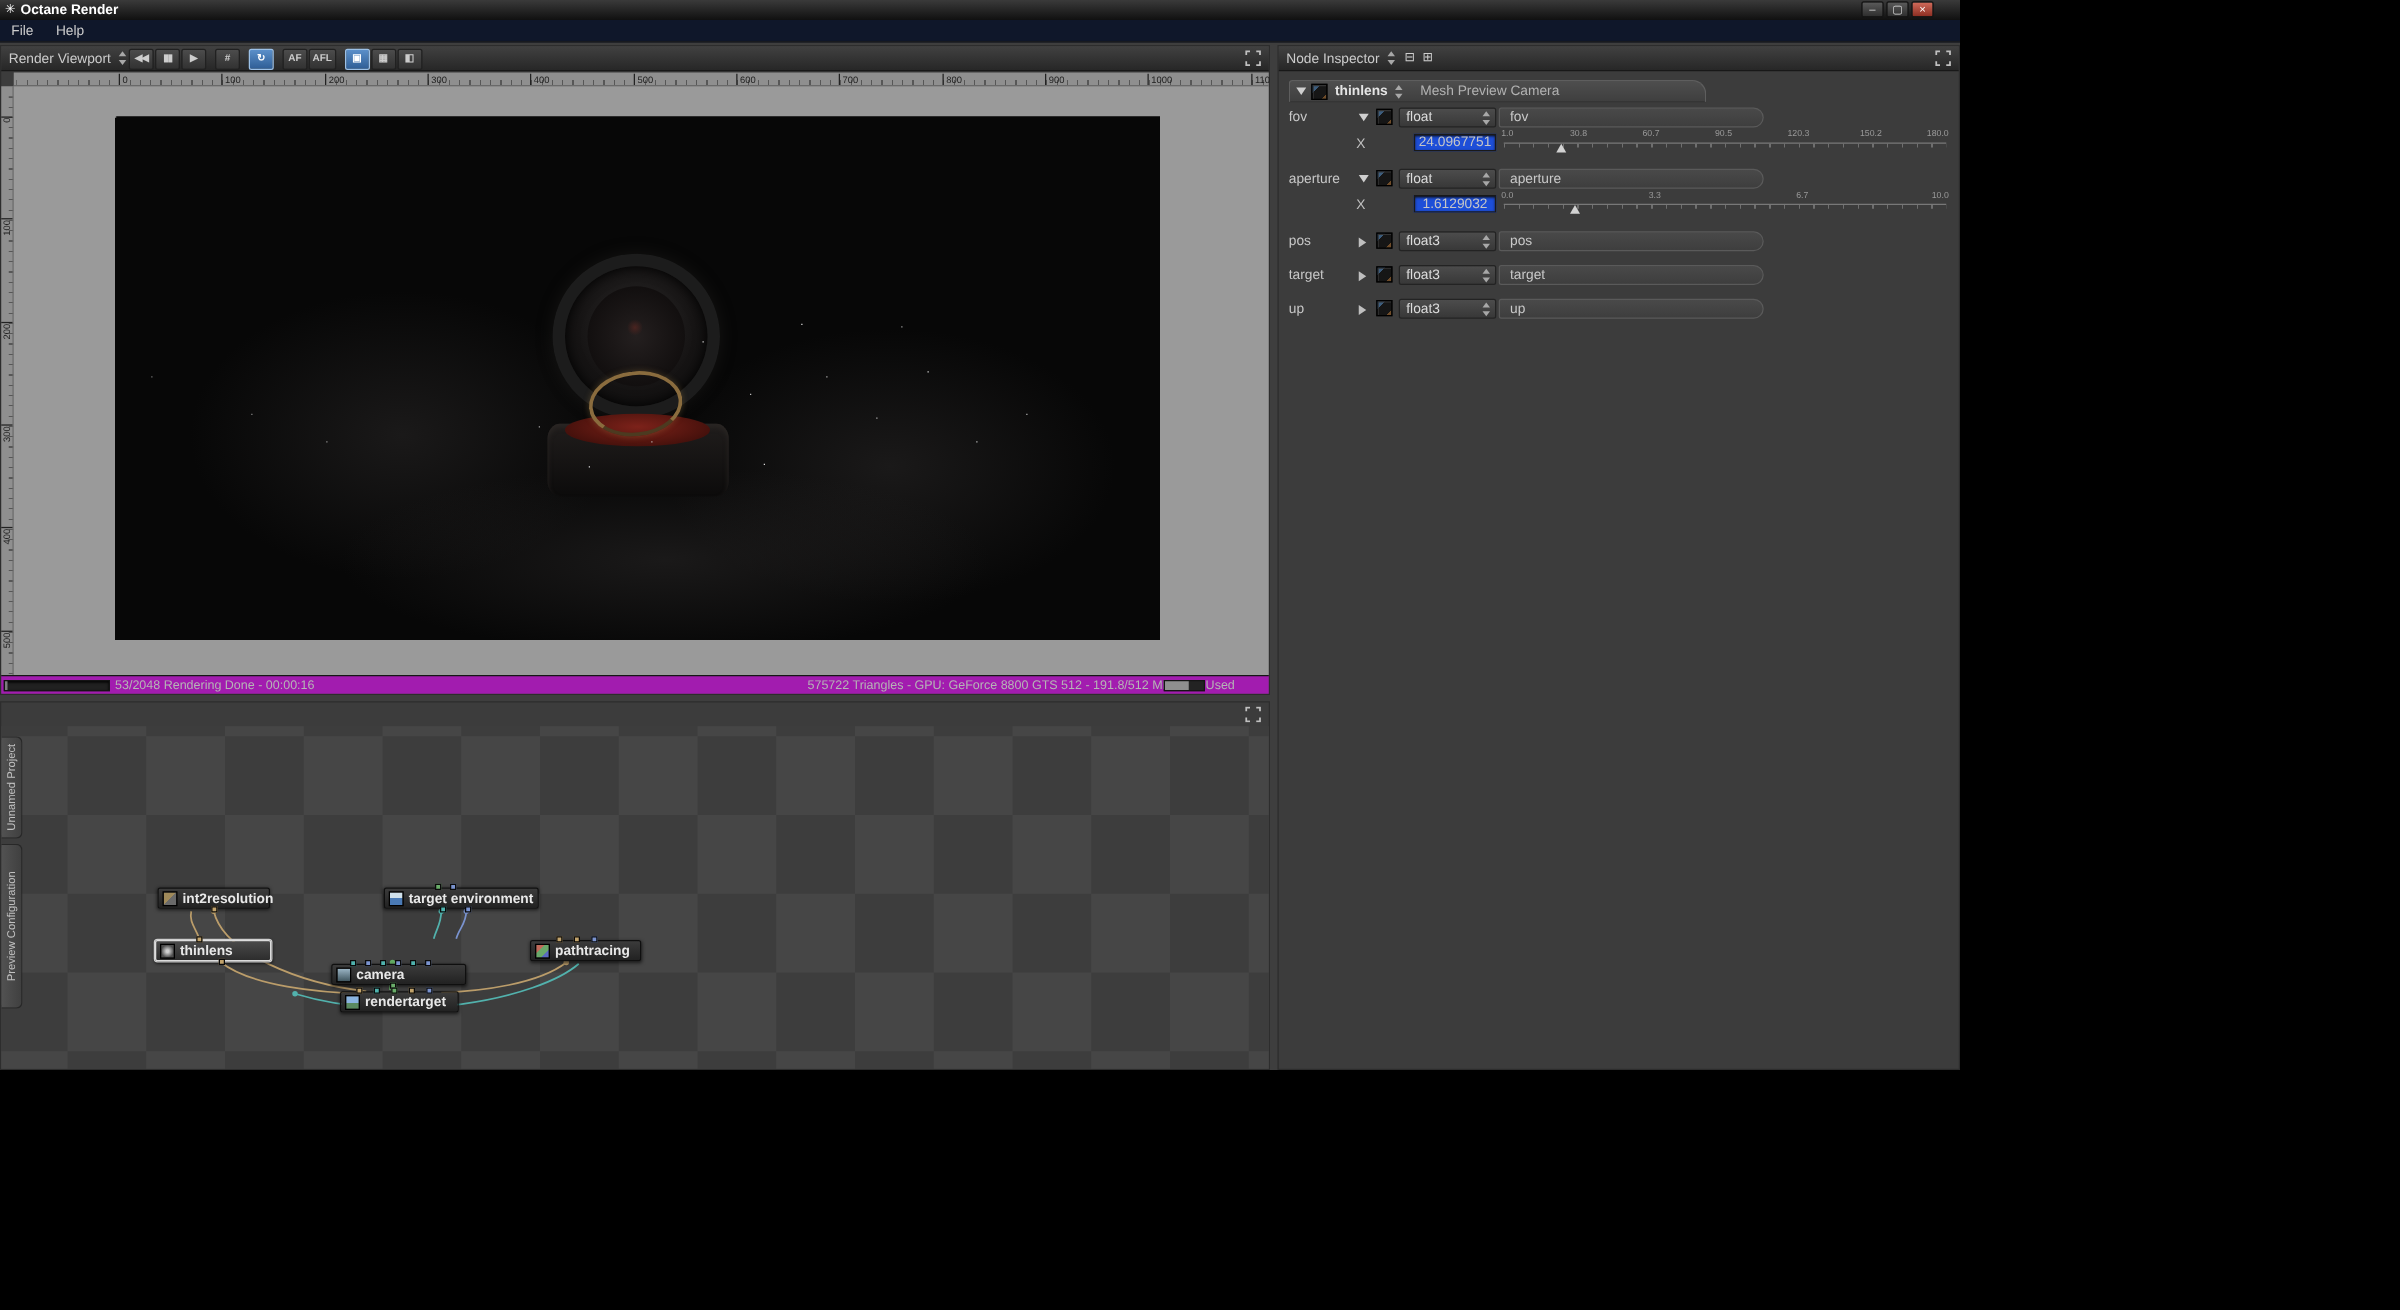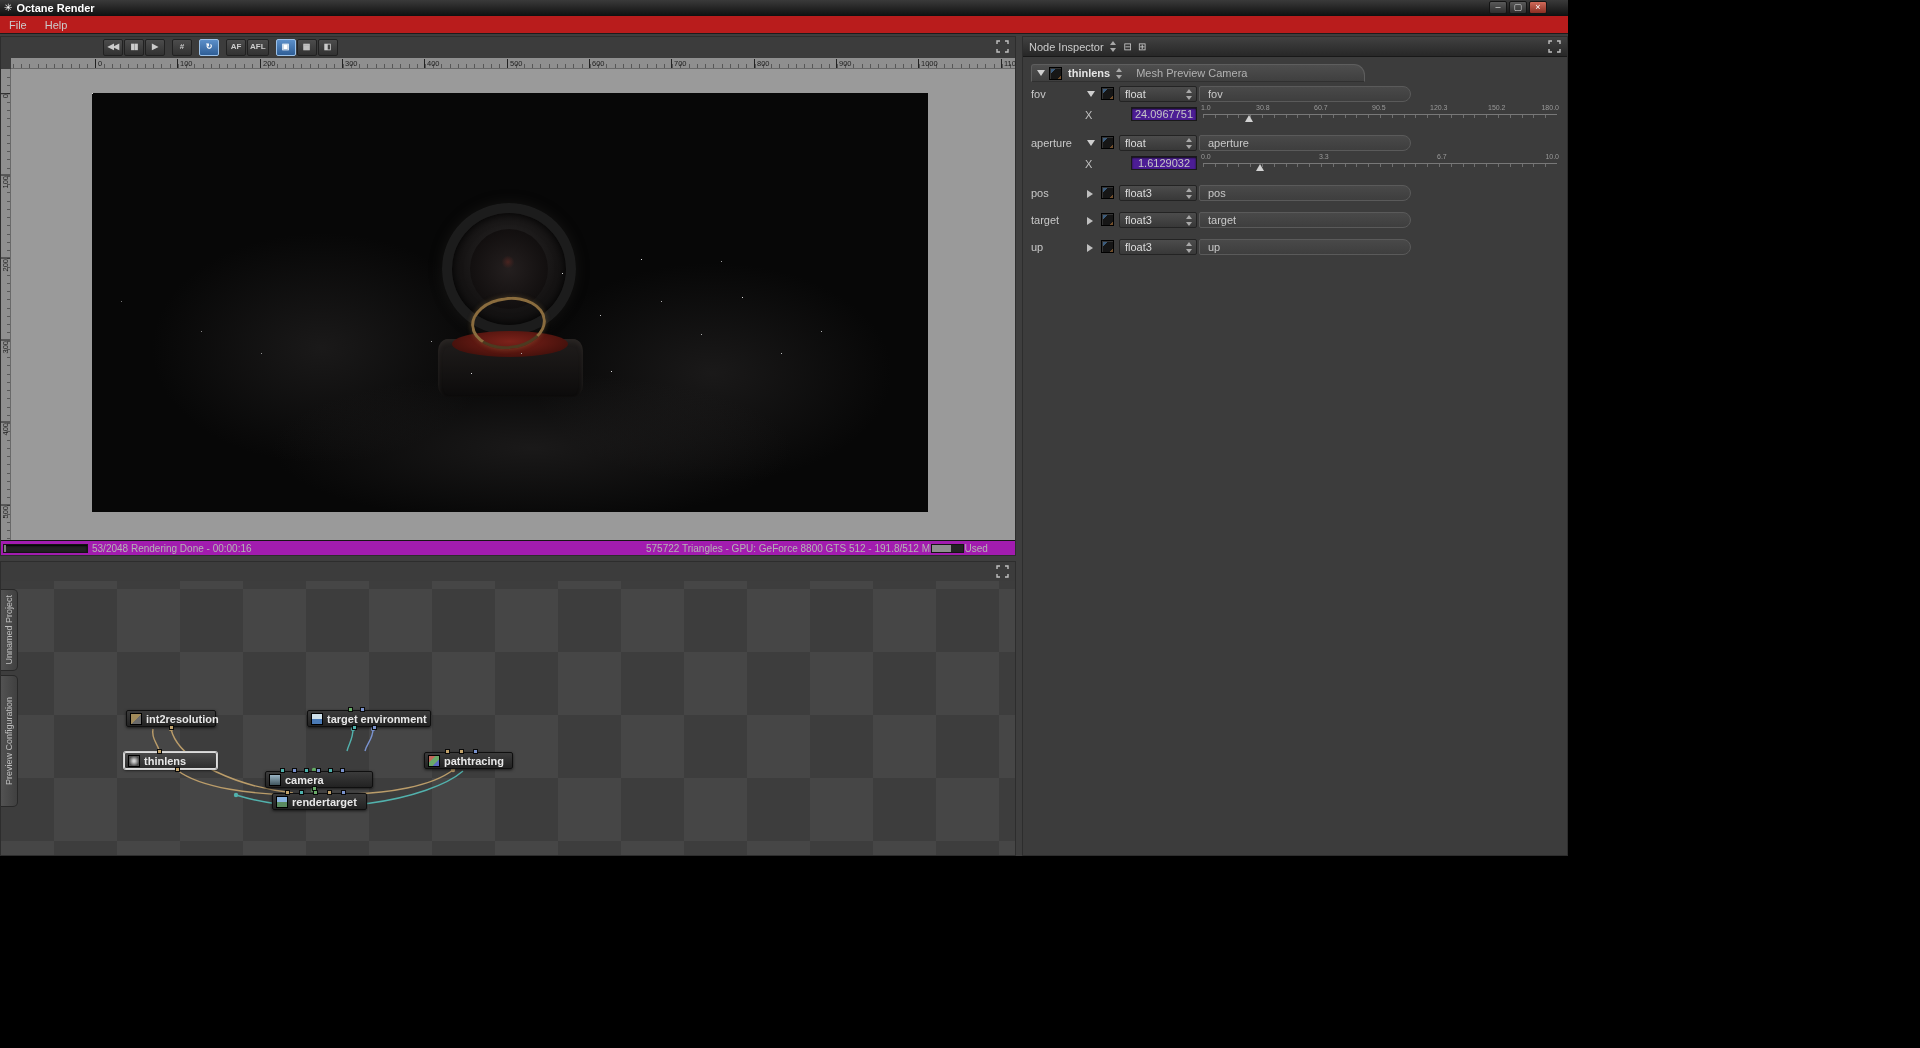--- a/index.html
+++ b/index.html
@@ -7,21 +7,21 @@
   .screen{position:relative;width:1920px;height:1048px;background:#000;overflow:hidden;}
   .app{position:absolute;left:0;top:0;width:1568px;height:856px;background:#3e3e3e;}
 
   
   .titlebar{position:absolute;left:0;top:0;width:100%;height:16px;background:linear-gradient(#3a3a3a,#101010);display:flex;align-items:center;}
   .app-ico{color:#fff;font-size:10px;margin:0 4px 0 4px;line-height:14px;}
   .title{color:#fff;font-weight:bold;font-size:11px;}
   .winbtns{position:absolute;right:21px;top:1px;display:flex;gap:2px;}
   .wbtn{width:18px;height:13px;font-size:9px;line-height:11px;text-align:center;color:#ddd;background:linear-gradient(#5a5a5a,#2e2e2e);border:1px solid #141414;border-radius:2px;font-family:"Liberation Sans",sans-serif;}
   .wbtn.close{background:linear-gradient(#d06a5a,#8c2e22);color:#fff;}
-  .menubar{position:absolute;top:16px;width:100%;height:18px;background:#b91c1c;border-bottom:1px solid #1c1c1c;display:flex;align-items:center;}
+  .menubar{position:absolute;top:16px;width:100%;height:18px;background:#0f172a;border-bottom:1px solid #1c1c1c;display:flex;align-items:center;}
   .menu-item{color:#ccc;font-size:11px;padding:2px 9px;cursor:default;}
 
   
   .panel-header{position:absolute;left:0;top:0;width:100%;height:20px;background:linear-gradient(#414141,#272727);border-bottom:1px solid #181818;display:flex;align-items:center;color:#ccc;font-size:11px;}
   .panel-title{margin-left:6px;}
   .spin{display:inline-block;width:9px;height:11px;position:relative;margin-left:5px;}
   .spin::before,.spin::after{content:"";position:absolute;left:1px;border-left:3.5px solid transparent;border-right:3.5px solid transparent;}
   .spin::before{top:0;border-bottom:4px solid #a8a8a8;}
   .spin::after{bottom:0;border-top:4px solid #a8a8a8;}
   .fsbtn{position:absolute;right:5px;top:3px;width:15px;height:15px;background:transparent;border:none;}
@@ -96,21 +96,21 @@
   .p-row{position:absolute;left:0;height:17px;right:6px;}
   .p-label{position:absolute;left:8px;top:2px;color:#c8c8c8;font-size:11px;}
   .p-row .tri-d,.p-row .tri-r{position:absolute;left:64px;top:5px;}
   .p-row .thumb{position:absolute;left:78px;top:1px;}
   .combo{position:absolute;left:96px;top:0;width:78px;height:16px;background:linear-gradient(#4c4c4c,#383838);border:1px solid #232323;border-radius:2px;display:flex;align-items:center;}
   .combo-label{flex:1;padding-left:5px;font-size:11px;color:#dcdcdc;}
   .combo .spin{margin:0 2px 0 0;}
   .pin-tab{position:absolute;left:176px;top:0;width:212px;height:16px;background:linear-gradient(#494949,#3e3e3e);border:1px solid #5a5a5a;border-radius:3px 12px 12px 3px;color:#c9c9c9;font-size:11px;line-height:14px;padding-left:8px;}
   .s-row{position:absolute;left:0;height:17px;right:6px;}
   .axis{position:absolute;left:62px;top:2px;font-size:11px;color:#c0c0c0;}
-  .valbox{position:absolute;left:108px;top:0;width:66px;height:14px;background:#4c1d95;border:1px solid #191919;box-shadow:inset 0 1px 2px #101010;color:#c6c6c6;font-size:11px;line-height:12px;text-align:center;}
+  .valbox{position:absolute;left:108px;top:0;width:66px;height:14px;background:#1d4ed8;border:1px solid #191919;box-shadow:inset 0 1px 2px #101010;color:#c6c6c6;font-size:11px;line-height:12px;text-align:center;}
   .sruler{position:absolute;left:180px;top:0;width:354px;height:16px;}
   .tk{position:absolute;top:-3px;font-size:7px;color:#9a9a9a;}
   .strip{position:absolute;left:0;right:0;top:7px;height:4px;border-top:1px solid #787878;background:repeating-linear-gradient(90deg,#6f6f6f 0 1px,transparent 1px 11.8px);}
   .handle{position:absolute;top:8px;width:0;height:0;border-left:4px solid transparent;border-right:4px solid transparent;border-bottom:7px solid #d2d2d2;}
 </style>
 </head>
 <body>
 
 <div class="screen">
 <div class="app">
@@ -124,20 +124,24 @@
       <button class="wbtn close">×</button>
     </div>
   </div>
 
   <div class="menubar">
     <span class="menu-item">File</span>
     <span class="menu-item">Help</span>
   </div>
 
   <div class="viewport">
+    <div class="panel-header">
+      <span class="panel-title">Render Viewport</span>
+      <span class="spin"></span>
+    </div>
     <div class="vp-toolbar">
       <button class="tbtn"><span class="g">◀◀</span></button>
       <button class="tbtn"><span class="g">▮▮</span></button>
       <button class="tbtn"><span>▶</span></button>
       <button class="tbtn gap"><span>#</span></button>
       <button class="tbtn gap active"><span>↻</span></button>
       <button class="tbtn gap"><span>AF</span></button>
       <button class="tbtn"><span>AFL</span></button>
       <button class="tbtn gap active"><span>▣</span></button>
       <button class="tbtn"><span>▦</span></button>

